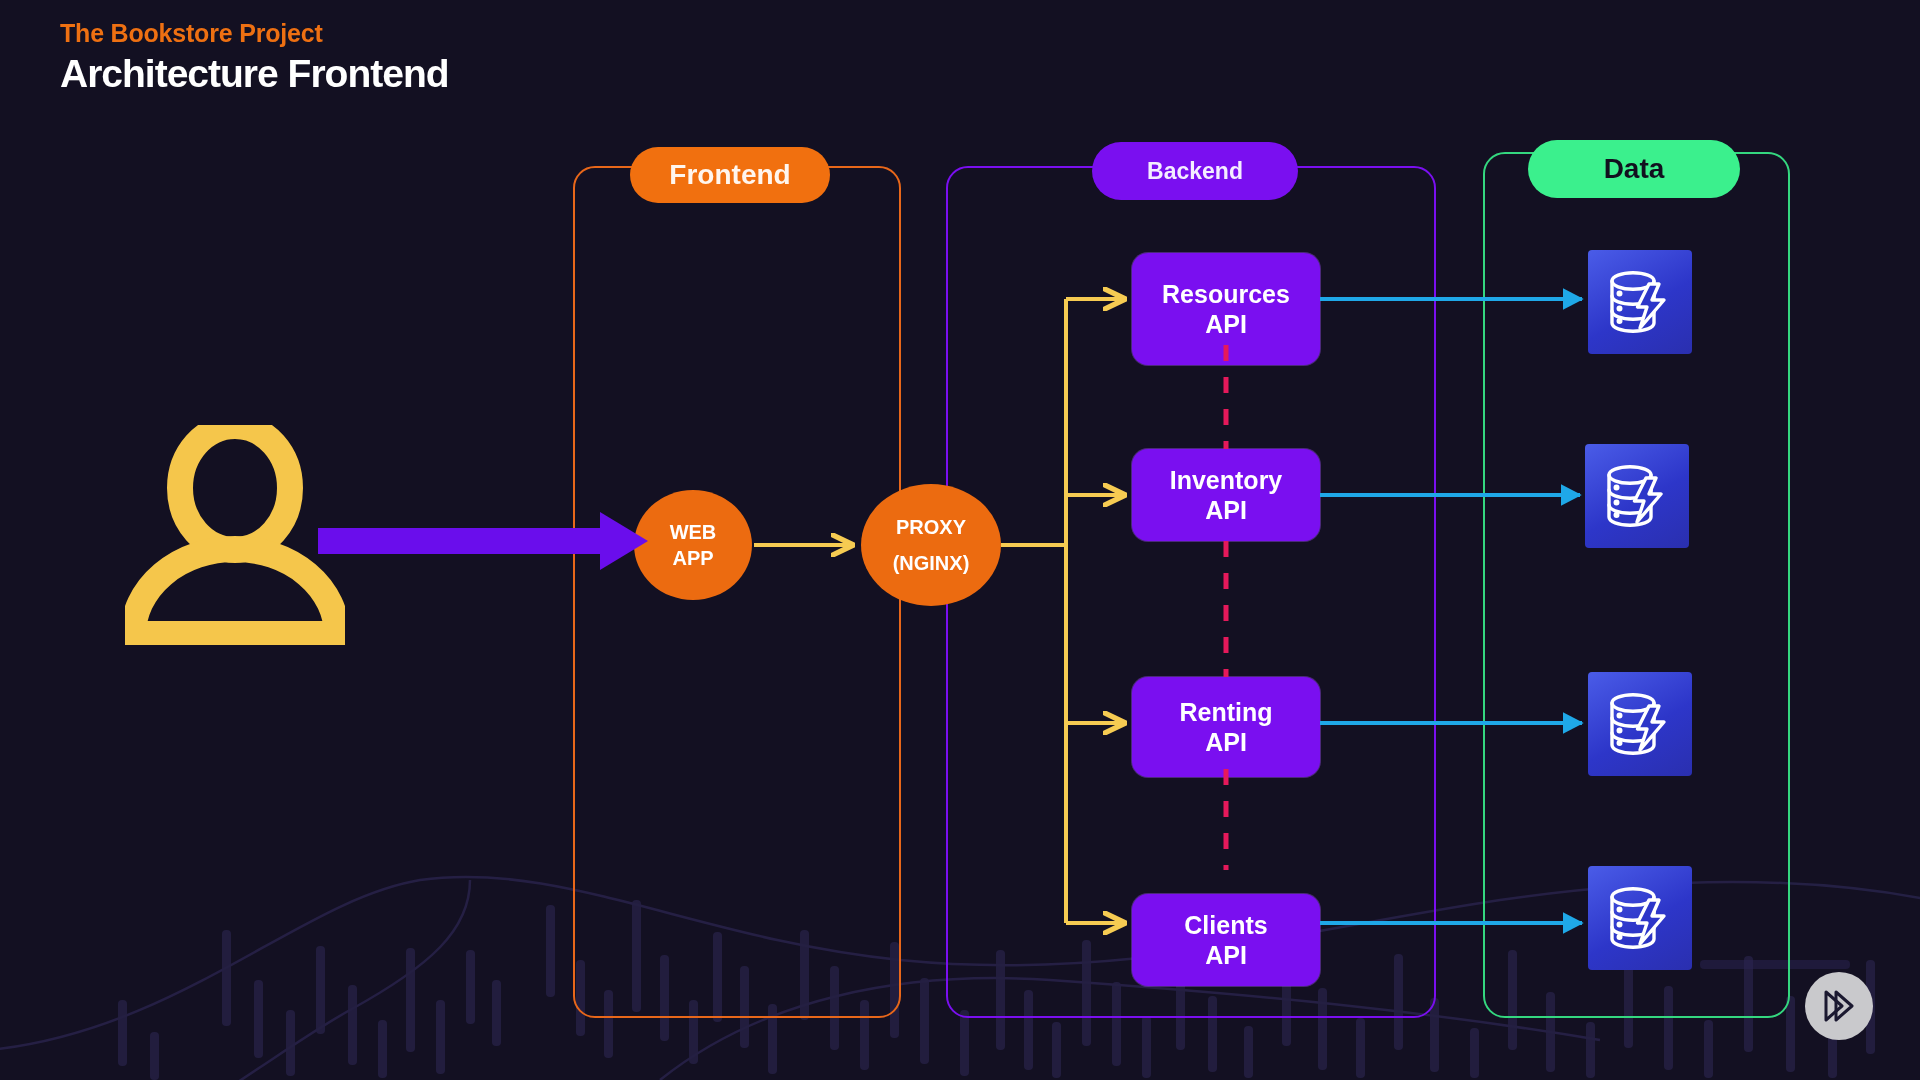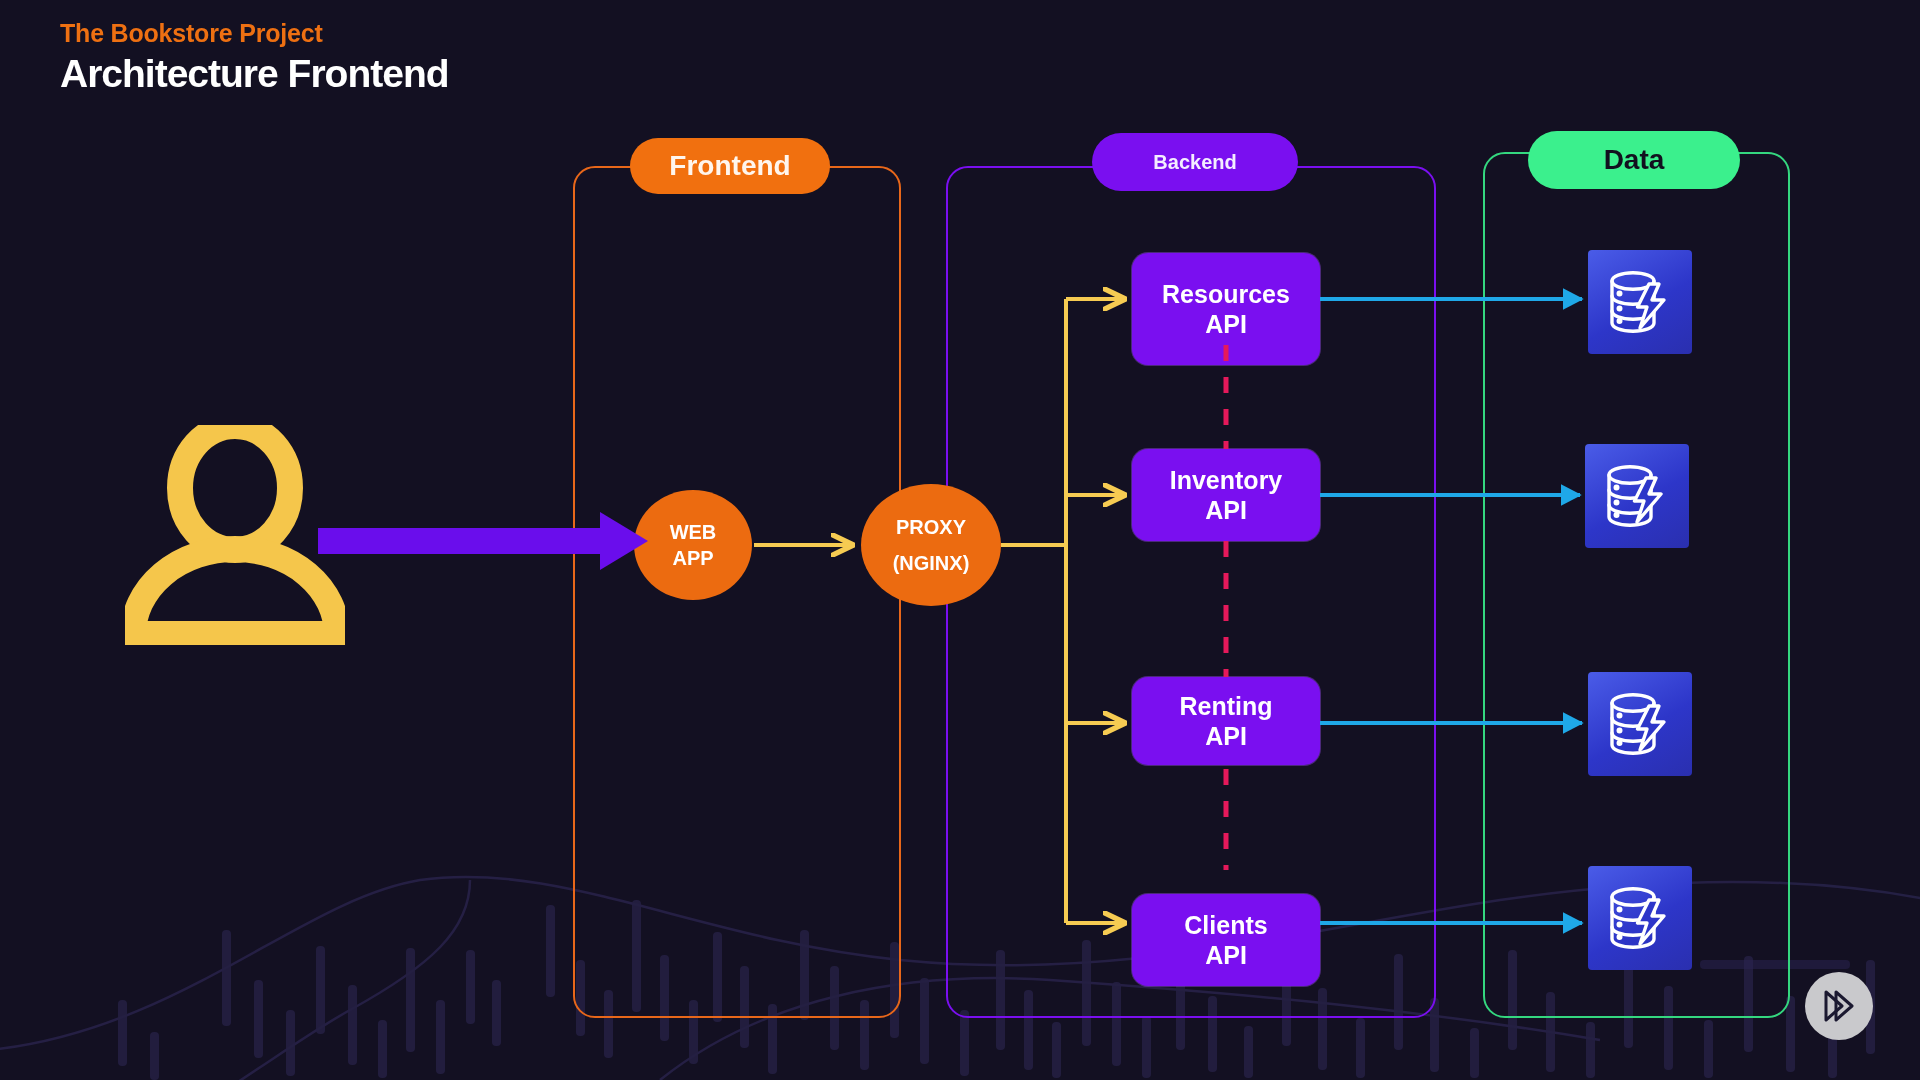--- a/index.html
+++ b/index.html
@@ -38,28 +38,29 @@
   #group-frontend { left:573px; top:166px; width:328px; height:852px; border-color:#E8671A; }
   #group-backend  { left:946px; top:166px; width:490px; height:852px; border-color:#7A0FF0; }
   #group-data     { left:1483px; top:152px; width:307px; height:866px; border-color:#34D77F; }
 
   .group-pill {
     position:absolute; z-index:6;
     display:flex; align-items:center; justify-content:center;
     border-radius:999px;
     font-weight:bold;
     white-space:nowrap;
+    margin-top:9px;
   }
   #pill-frontend {
     left:630px; top:138px; width:200px; height:56px;
     background:#F1700F; color:#FFF6EE; font-size:28px;
   }
   #pill-backend {
     left:1092px; top:133px; width:206px; height:58px;
-    background:#7A0FF0; color:#F4EDFF; font-size:20px;
+    background:#7A0FF0; color:#F4EDFF; font-size:23px;
   }
   #pill-data {
     left:1528px; top:131px; width:212px; height:58px;
     background:#3BF08D; color:#12101F; font-size:28px;
   }
 
   
   .node-oval {
     position:absolute; z-index:5;
     display:flex; flex-direction:column;
@@ -82,21 +83,21 @@
     background:#7A0FF0;
     color:#FFFFFF;
     font-size:25px; font-weight:bold;
     line-height:1.22;
     text-align:center;
     border-radius:16px;
     box-shadow:0 0 0 1px rgba(160,80,255,.4);
   }
   #api-resources { left:1132px; top:253px; width:188px; height:112px; }
   #api-inventory { left:1132px; top:449px; width:188px; height:92px; }
-  #api-renting   { left:1132px; top:677px; width:188px; height:88px; }
+  #api-renting   { left:1132px; top:677px; width:188px; height:100px; }
   #api-clients   { left:1132px; top:894px; width:188px; height:92px; }
 
   
   .db-tile {
     position:absolute; z-index:5;
     width:104px; height:104px; border-radius:4px;
     background:linear-gradient(150deg,#4A5CE8 0%,#2D36C9 55%,#2A2FAF 100%);
     display:flex; align-items:center; justify-content:center;
   }
   #db-resources { left:1588px; top:250px; }

